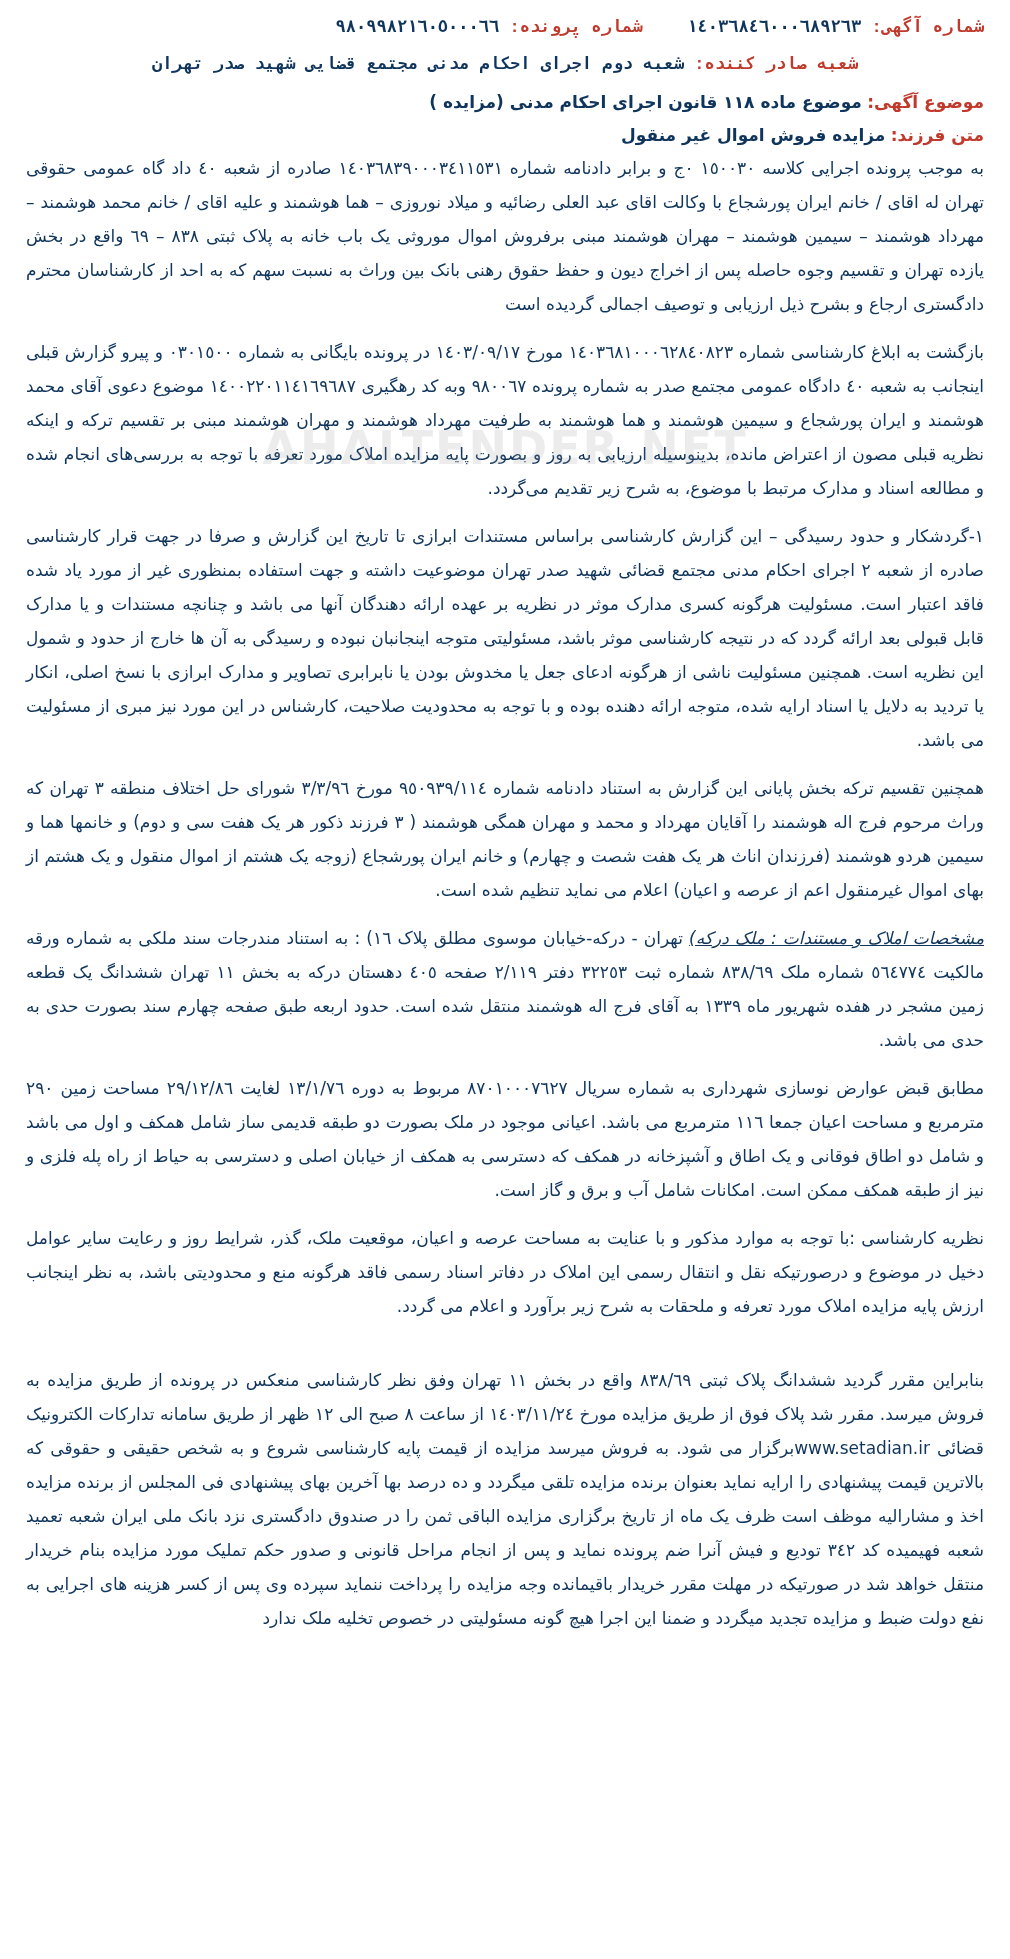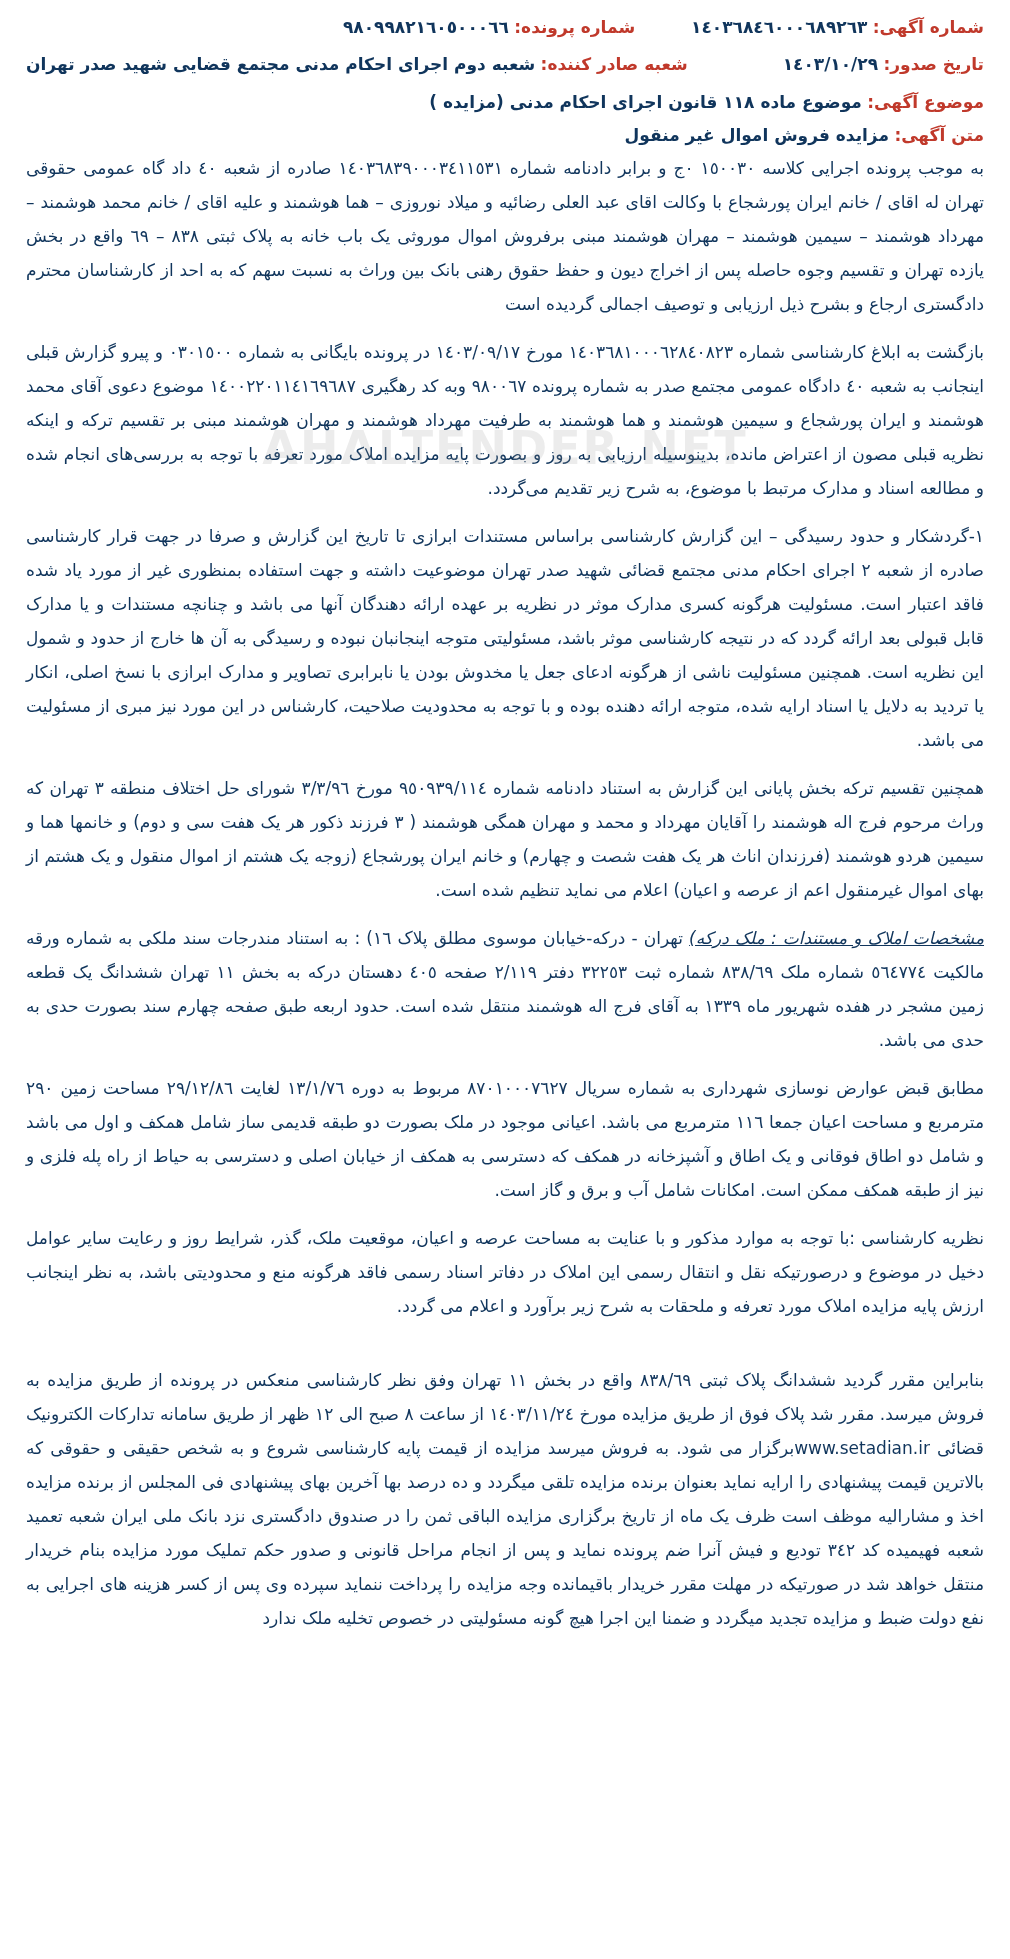--- a/index.html
+++ b/index.html
@@ -23,20 +23,21 @@
     display: flex;
     flex-direction: row;
     align-items: baseline;
     justify-content: flex-start;
     margin-bottom: 10px;
     font-size: 17px;
     line-height: 1.6;
   }
   .meta-cell {
     white-space: nowrap;
+    font-family: Liberation Mono, monospace;
   }
   .meta-cell.right-col {
     width: 330px;
   }
   .meta-cell.mid-col {
     width: 330px;
     text-align: center;
   }
   .meta-cell.left-col {
     flex: 1;
@@ -110,37 +111,33 @@
       <span class="val">١٤٠٣٦٨٤٦٠٠٠٦٨٩٢٦٣</span>
     </div>
     <div class="meta-cell mid-col">
       <span class="lbl">شماره پرونده:</span>
       <span class="val">٩٨٠٩٩٨٢١٦٠٥٠٠٠٦٦</span>
     </div>
     <div class="meta-cell left-col"></div>
   </div>
 
   <div class="meta-row">
-    <div class="meta-cell right-col">
-      <span class="lbl">تاریخ صدور:</span>
-      <span class="val">١٤٠٣/١٠/٢٩</span>
-    </div>
     <div class="meta-cell left-col" style="text-align:center;">
       <span class="lbl">شعبه صادر کننده:</span>
       <span class="val">شعبه دوم اجرای احکام مدنی مجتمع قضایی شهید صدر تهران</span>
     </div>
   </div>
 
   <div class="subject-row">
     <span class="lbl">موضوع آگهی:</span>
     <span class="val">موضوع ماده ١١٨ قانون اجرای احکام مدنی (مزایده )</span>
   </div>
 
   <div class="body-label">
-    <span class="lbl">متن آگهی:</span>
+    <span class="lbl">متن فرزند:</span>
     <span class="val">مزایده فروش اموال غیر منقول</span>
   </div>
 
   <p class="para">به موجب پرونده اجرایی کلاسه ١٥٠٠٣٠ ٠ج و برابر دادنامه شماره ١٤٠٣٦٨٣٩٠٠٠٣٤١١٥٣١ صادره از شعبه ٤٠ داد گاه عمومی حقوقی تهران له اقای / خانم ایران پورشجاع با وکالت اقای عبد العلی  رضائیه و میلاد نوروزی – هما هوشمند و علیه اقای / خانم محمد هوشمند – مهرداد هوشمند – سیمین هوشمند  – مهران هوشمند مبنی  برفروش اموال موروثی یک باب خانه به پلاک ثبتی ٨٣٨ – ٦٩ واقع در بخش یازده تهران  و  تقسیم وجوه  حاصله پس از اخراج دیون و حفظ حقوق رهنی بانک بین وراث به نسبت سهم که به احد از کارشناسان محترم دادگستری ارجاع و بشرح ذیل ارزیابی و توصیف  اجمالی گردیده است</p>
   <p class="para">بازگشت به ابلاغ کارشناسی شماره ١٤٠٣٦٨١٠٠٠٦٢٨٤٠٨٢٣ مورخ ١٤٠٣/٠٩/١٧ در پرونده بایگانی به شماره ٠٣٠١٥٠٠ و پیرو گزارش قبلی اینجانب به شعبه ٤٠ دادگاه عمومی مجتمع صدر به شماره پرونده ٩٨٠٠٦٧ وبه کد رهگیری ١٤٠٠٢٢٠١١٤١٦٩٦٨٧ موضوع دعوی آقای محمد هوشمند  و ایران پورشجاع  و سیمین هوشمند و هما هوشمند به طرفیت مهرداد هوشمند  و مهران هوشمند مبنی بر تقسیم ترکه و اینکه نظریه قبلی مصون از اعتراض مانده، بدینوسیله ارزیابی به روز و بصورت پایه مزایده املاک مورد تعرفه با توجه به بررسی‌های انجام شده و مطالعه اسناد و مدارک مرتبط با موضوع، به شرح زیر تقدیم می‌گردد.</p>
   <p class="para">١-گردشکار و حدود رسیدگی – این گزارش کارشناسی براساس مستندات ابرازی تا تاریخ این گزارش و صرفا در جهت قرار کارشناسی صادره از شعبه ٢ اجرای احکام مدنی مجتمع قضائی شهید صدر تهران موضوعیت داشته و جهت استفاده بمنظوری غیر از مورد یاد شده فاقد اعتبار است. مسئولیت هرگونه کسری مدارک موثر در نظریه بر عهده ارائه دهندگان آنها می باشد و چنانچه مستندات و یا مدارک قابل قبولی بعد ارائه گردد که در نتیجه کارشناسی موثر باشد، مسئولیتی متوجه اینجانبان نبوده و رسیدگی به آن ها خارج از حدود و شمول این نظریه است. همچنین مسئولیت ناشی از هرگونه ادعای جعل یا مخدوش بودن یا نابرابری تصاویر و مدارک ابرازی با نسخ اصلی، انکار یا تردید به دلایل یا اسناد ارایه شده، متوجه ارائه دهنده بوده و با توجه به محدودیت صلاحیت، کارشناس در این مورد نیز مبری از مسئولیت می باشد.</p>
   <p class="para">همچنین تقسیم ترکه بخش پایانی این گزارش به استناد دادنامه شماره ٩٥٠٩٣٩/١١٤ مورخ ٣/٣/٩٦ شورای حل اختلاف منطقه ٣ تهران که وراث مرحوم فرج اله هوشمند را آقایان مهرداد و محمد و مهران همگی هوشمند ( ٣ فرزند ذکور هر یک هفت سی و دوم) و خانمها هما و سیمین هردو هوشمند (فرزندان اناث هر یک هفت شصت و چهارم) و خانم ایران پورشجاع (زوجه یک هشتم از اموال منقول و یک هشتم از بهای اموال غیرمنقول اعم از عرصه و اعیان) اعلام می نماید تنظیم شده است.</p>
 
   <p class="para">
     <span class="underline">مشخصات املاک و مستندات : ملک درکه)</span><span> تهران - درکه-خیابان موسوی مطلق پلاک ١٦) : به استناد مندرجات سند ملکی به شماره ورقه مالکیت ٥٦٤٧٧٤ شماره ملک ٨٣٨/٦٩ شماره ثبت ٣٢٢٥٣ دفتر ٢/١١٩ صفحه ٤٠٥ دهستان درکه به بخش ١١ تهران ششدانگ یک قطعه زمین مشجر در هفده شهریور ماه ١٣٣٩ به آقای فرج اله هوشمند منتقل شده است. حدود اربعه طبق صفحه چهارم سند بصورت حدی به حدی می باشد.</span>

